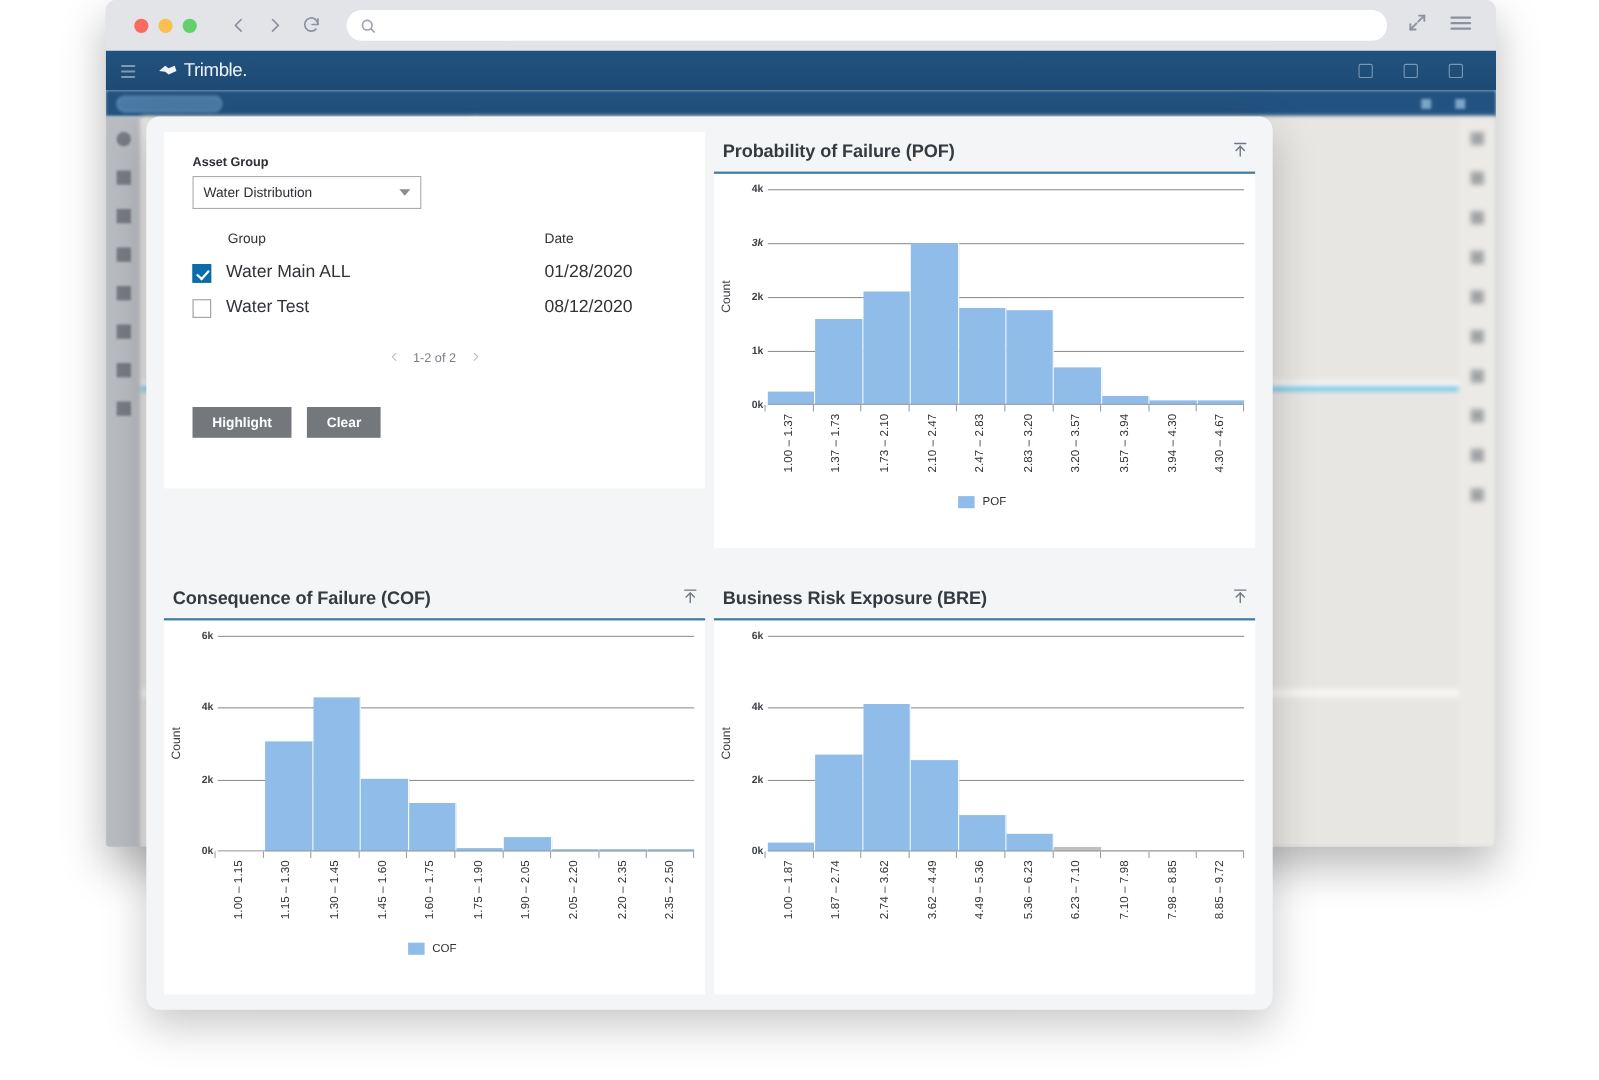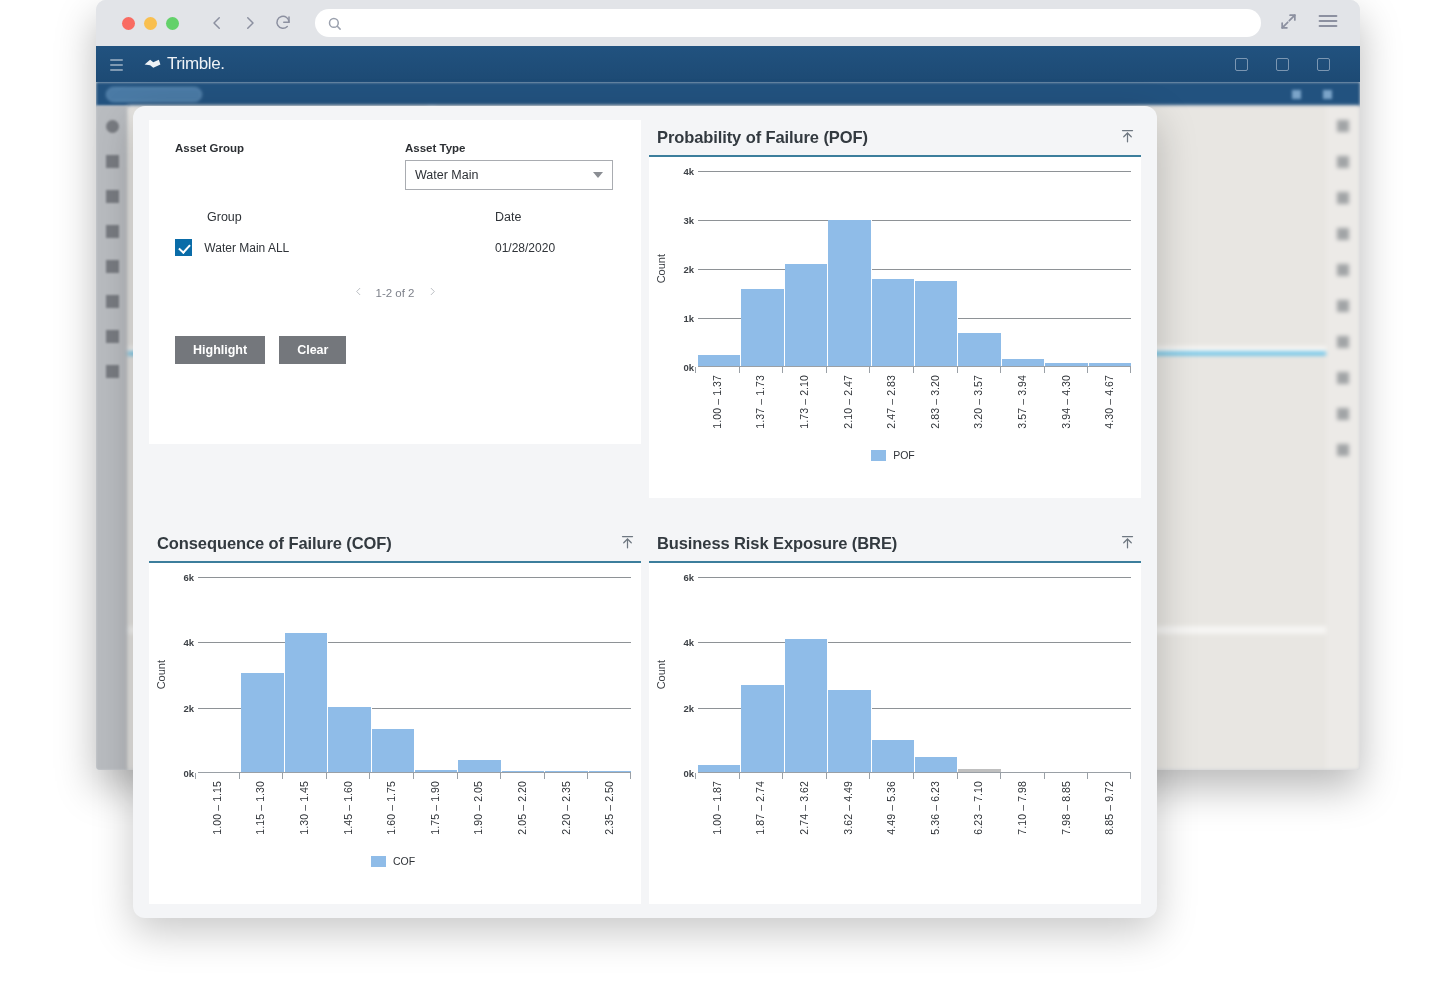--- a/index.html
+++ b/index.html
@@ -119,21 +119,21 @@
   .select{
     height:30px; border:1px solid #a9acb1; background:#fff;
     display:flex; align-items:center; padding: 0 9px; font-size:12.5px; color:#2d3136;
   }
   .select .caret{ margin-left:auto; width:0;height:0;
     border-left:5px solid transparent;border-right:5px solid transparent;border-top:6px solid #8a8d93;}
   .tbl{ width:100%; margin-top:16px; border-collapse:collapse; }
   .tbl th{ font-size:12.5px; font-weight:normal; color:#2f3338; text-align:left; padding:4px 0 8px 0;}
   .tbl th.c-name{ padding-left:32px; }
   .tbl th.c-date{ text-align:left; width:120px;}
-  .tbl td{ font-size:12px; color:#2f3338; padding: 7px 0;}
+  .tbl td{ font-size:16px; color:#2f3338; padding: 7px 0;}
   .tbl td.c-date{ width:120px; }
   .cbx{ width:17px;height:17px;border:1px solid #9a9da2; background:#fff; display:inline-block;
     vertical-align:middle;}
   .cbx.on{ background:#0a6ca8; border-color:#0a6ca8; position:relative;}
   .cbx.on:after{
     content:""; position:absolute; left:5px; top:2px; width:5px;height:9px;
     border:solid #fff; border-width:0 2px 2px 0; transform:rotate(42deg);
   }
   .pager{ display:flex; align-items:center; justify-content:center; gap:12px;
     margin-top:22px; color:#7d818a; font-size:11.5px;}
@@ -326,45 +326,49 @@
 
   <div class="dash">
     <div class="grid">
 
       <div class="card">
         <div class="card-body" style="max-height:324px;">
           <div class="panel-body">
             <div class="fields">
               <div class="field">
                 <label>Asset Group</label>
-              </div>
-              <div class="field">
-                <label>Asset Type</label>
                 <div class="select">
-                  <span>Water Main</span>
+                  <span>Water Distribution</span>
                   <span class="caret"></span>
                 </div>
               </div>
             </div>
 
             <table class="tbl">
               <thead>
                   <tr>
                 <th class="c-name">Group</th>
                 <th class="c-date">Date</th>
               </tr>
                 </thead>
               <tbody>
                 <tr>
                   <td>
                     <span class="cbx on"></span>
                     <span style="margin-left:9px;vertical-align:middle;">Water Main ALL</span>
                   </td>
                   <td class="c-date">01/28/2020</td>
                 </tr>
+                <tr>
+                  <td>
+                    <span class="cbx"></span>
+                    <span style="margin-left:9px;vertical-align:middle;">Water Test</span>
+                  </td>
+                  <td class="c-date">08/12/2020</td>
+                </tr>
               </tbody>
             </table>
 
             <div class="pager">
               <span class="ch">
                 <svg width="11" height="13" viewBox="0 0 24 24" fill="none" stroke="currentColor" stroke-width="2" stroke-linecap="round" stroke-linejoin="round">
                     <polyline points="15 5 8 12 15 19"></polyline>
                   </svg>
               </span>
               <span>1-2 of 2</span>
@@ -395,21 +399,21 @@
           </div>
         </div>
         <div class="card-body" style="max-height:360px;">
           <div class="chart" id="chart-pof">
               <div class="plotwrap" style="height: 196px; flex: 0 0 auto;">
                 <div class="ylab">Count</div>
                 <div class="ytickcol">
                   <div class="ytick" style="top: 100%;">0k</div>
                   <div class="ytick" style="top: 75%;">1k</div>
                   <div class="ytick" style="top: 50%;">2k</div>
-                  <div class="ytick" style="top: 25%;">3k</div>
+                  <div class="ytick" style="top: 25%; font-style: italic;">3k</div>
                   <div class="ytick" style="top: 0%;">4k</div>
                 </div>
                 <div class="plot">
                   <div class="gl" style="top: 75%;"></div>
                   <div class="gl" style="top: 50%;"></div>
                   <div class="gl" style="top: 25%;"></div>
                   <div class="gl" style="top: 0%;"></div>
                   <div class="bars">
                     <div class="bar" title="1.00 – 1.37: 250" style="height: 6.25%; background: rgb(143, 188, 232);"></div>
                     <div class="bar" title="1.37 – 1.73: 1600" style="height: 40%; background: rgb(143, 188, 232);"></div>

